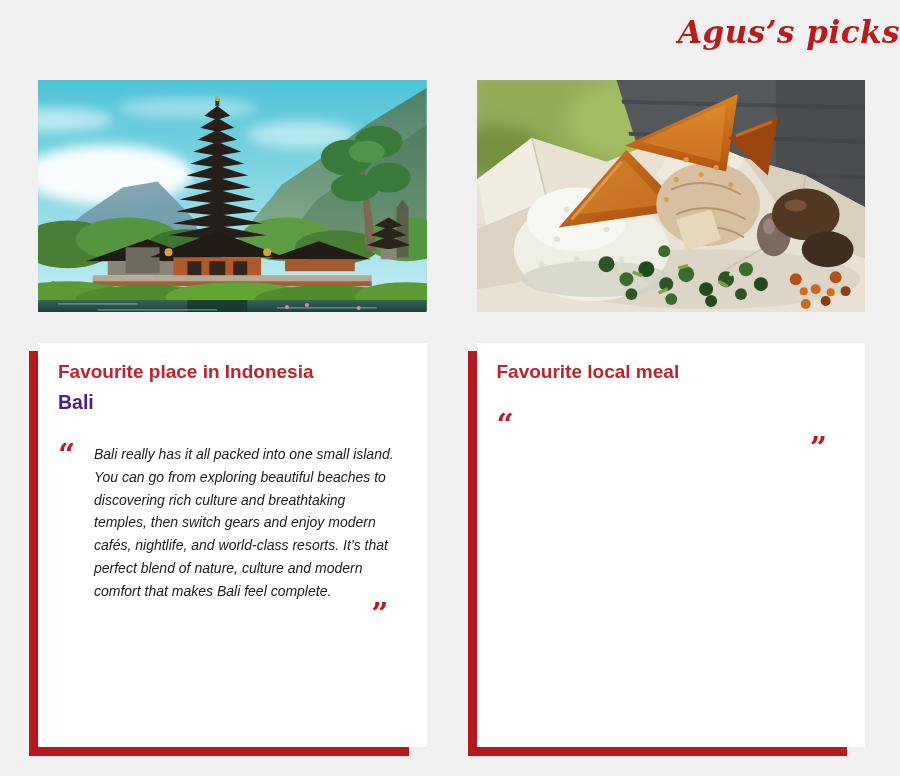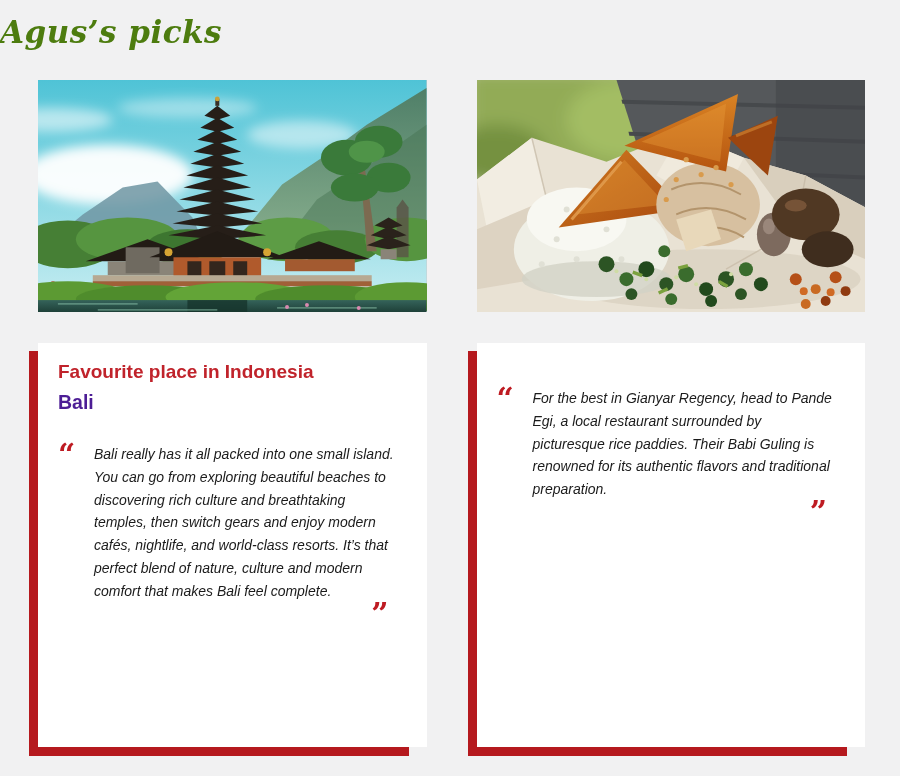--- a/index.html
+++ b/index.html
@@ -1,23 +1,23 @@
 <!DOCTYPE html>
 <html><head>
 <meta charset="utf-8">
 <style>
   html,body{margin:0;padding:0;}
   body{
     width:900px;height:776px;background:#F1F1F2;overflow:hidden;
     font-family:"Liberation Sans",sans-serif;
   }
   .page-title{
-    text-align:left;margin:14px 0 0 0;
+    text-align:right;margin:14px 0 0 0;
     font-family:"DejaVu Serif",serif;font-style:italic;font-weight:700;
-    font-size:31px;color:#4d7c0f;letter-spacing:.5px;
+    font-size:31px;color:#b91c1c;letter-spacing:.5px;
   }
   .columns{display:flex;gap:50px;padding:0 35px 0 38px;margin-top:30px;}
   .col{flex:1;display:flex;flex-direction:column;min-width:0;}
   .photo{height:232px;overflow:hidden;margin-bottom:31px;background:#ccc;}
   .photo svg{display:block;width:100%;height:100%;}
   .card{
     position:relative;background:#FFFFFF;height:404px;box-sizing:border-box;
     padding:16px 26px 0 20px;
   }
   .card::before{
@@ -292,21 +292,21 @@
             <circle cx="225" cy="95" r="2.6"></circle>
             <circle cx="200" cy="100" r="2.6"></circle>
           <circle cx="240" cy="88" r="2.6"></circle>
             <circle cx="190" cy="120" r="2.6"></circle>
             <circle cx="255" cy="105" r="2.6"></circle>
         </g>
       </svg>
     </div>
 
     <div class="card">
+      <p class="category">Favourite local meal</p>
       <div class="quote-row">
         <div class="open-quote">“</div>
-        <p class="quote-text">For the best in Gianyar Regency, head to Pande Egi, a local restaurant surrounded by picturesque rice paddies. Their Babi Guling is renowned for its authentic flavors and traditional preparation.</p>
       </div>
       <div class="close-quote">”</div>
     </div>
   </div>
 
 </div>
 
 </body></html>

